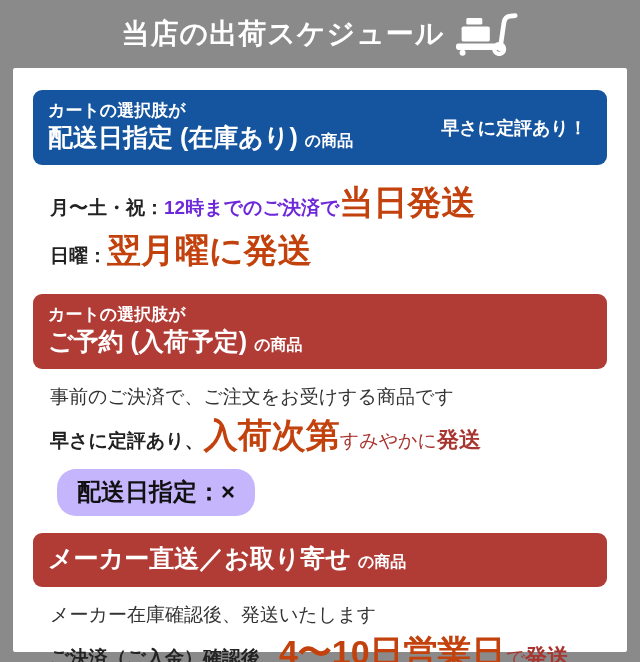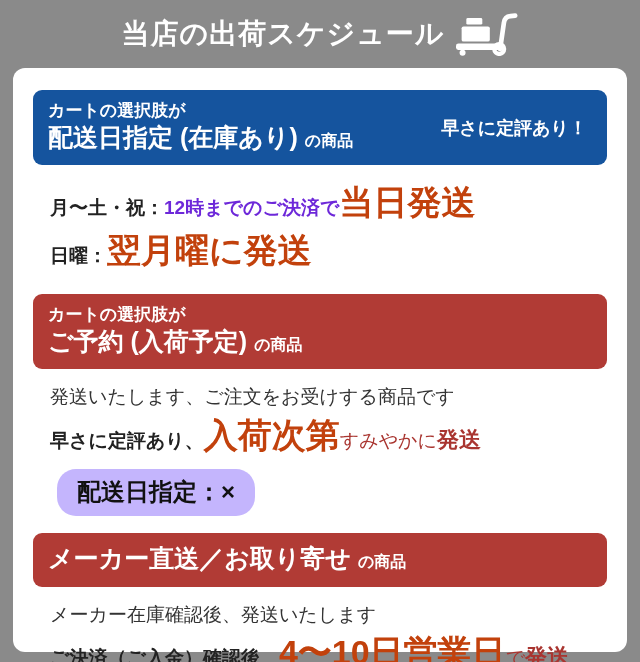--- a/index.html
+++ b/index.html
@@ -12,21 +12,21 @@
   .header {
     height:68px;
     display:flex; align-items:center; justify-content:center; gap:12px;
   }
   .page-title {
     color:#ffffff; font-size:28px; font-weight:bold; letter-spacing:1px;
   }
   .truck-icon { width:62px; height:44px; display:block; }
   .panel {
     margin:0 13px; height:584px;
-    background:#ffffff; border-radius:12px;
+    background:#ffffff; border-radius:2px;
     padding:22px 20px 0 20px;
   }
   .banner {
     border-radius:9px; color:#ffffff; position:relative;
     padding:10px 16px 12px 15px;
   }
   .banner.blue { background:#15549E; }
   .banner.red  { background:#B13B35; }
   .banner-top  { font-size:17px; font-weight:bold; line-height:1.3; }
   .banner-main { font-size:25px; font-weight:bold; line-height:1.25; }
@@ -78,21 +78,21 @@
     <div class="row"><span class="lbl">日曜：</span><span class="big-red">翌月曜に発送</span></div>
   </div>
 
   <div class="gap-s1"></div>
 
   <div class="banner red">
     <div class="banner-top">カートの選択肢が</div>
     <div><span class="banner-main">ご予約 (入荷予定)</span><span class="banner-suffix">の商品</span></div>
   </div>
   <div class="rows">
-    <div class="row plain">発送いたします、ご注文をお受けする商品です</div>
+    <div class="row plain">事前のご決済で、ご注文をお受けする商品です</div>
     <div class="row"><span class="lbl">早さに定評あり、</span><span class="big-red">入荷次第</span><span class="mid-red">すみやかに</span><span class="tail-red">発送</span></div>
     <div class="badge">配送日指定：×</div>
   </div>
 
   <div class="gap-s2"></div>
 
   <div class="banner red">
     <div><span class="banner-main">メーカー直送／お取り寄せ</span><span class="banner-suffix">の商品</span></div>
   </div>
   <div class="rows">

